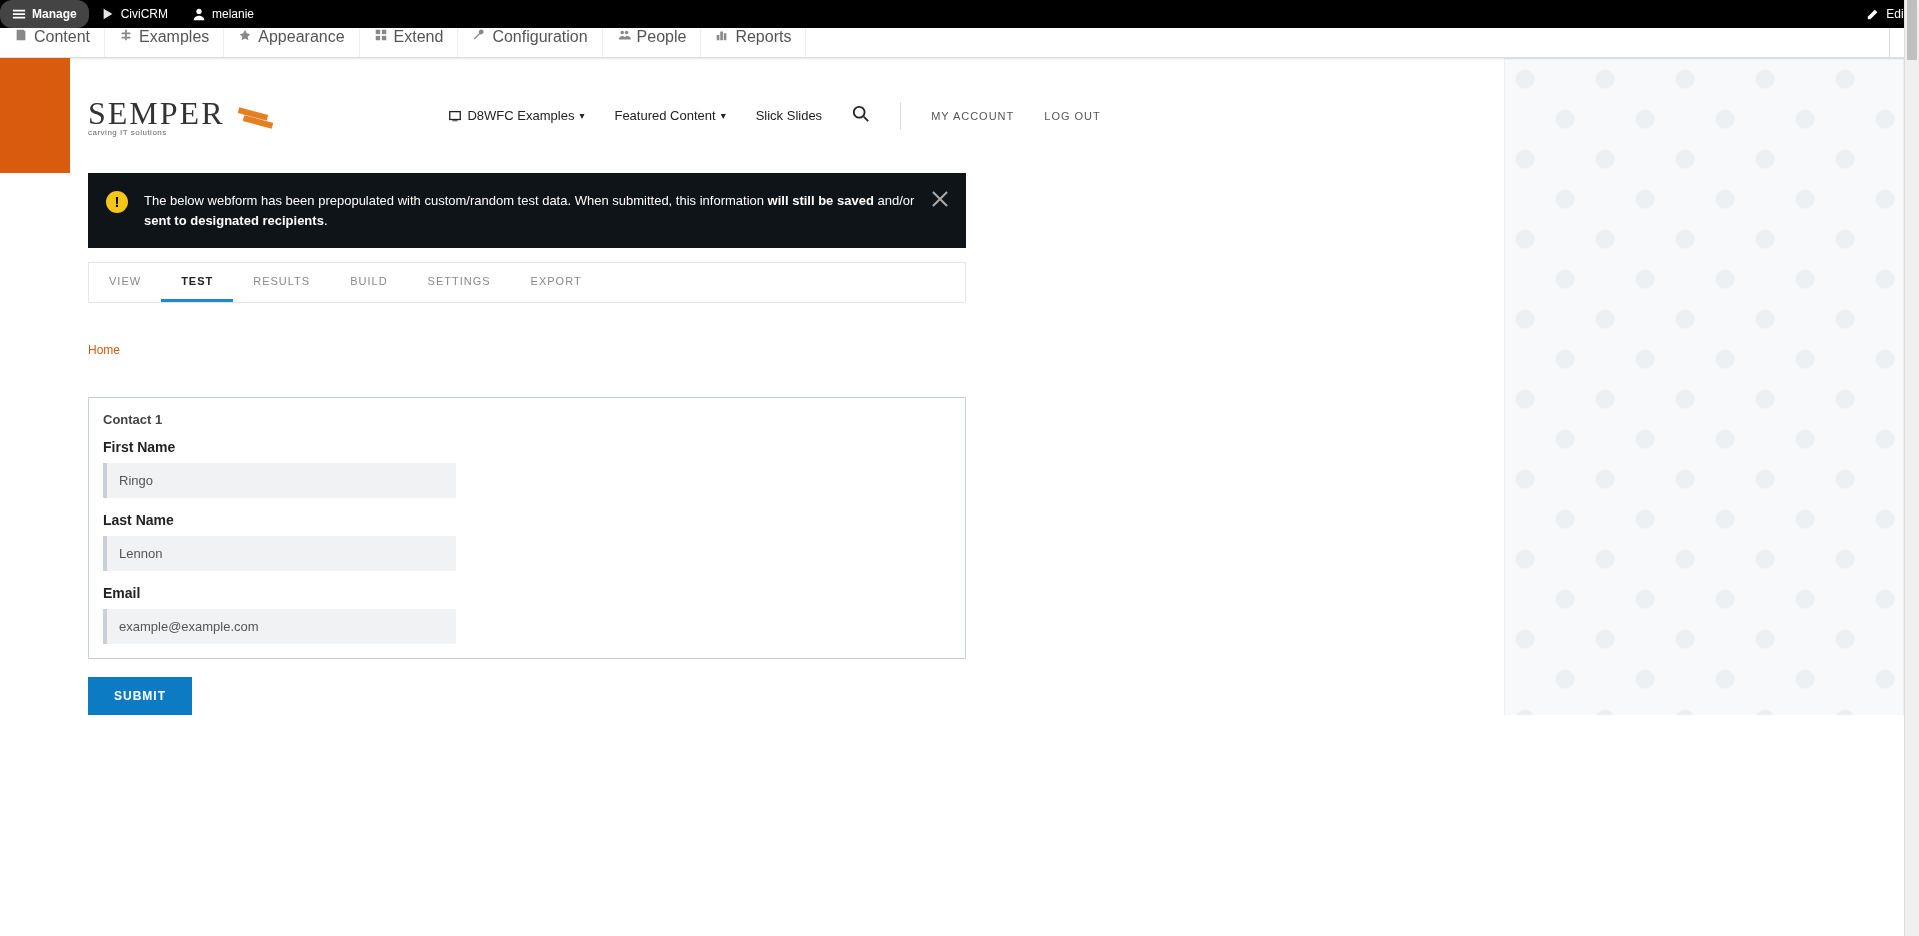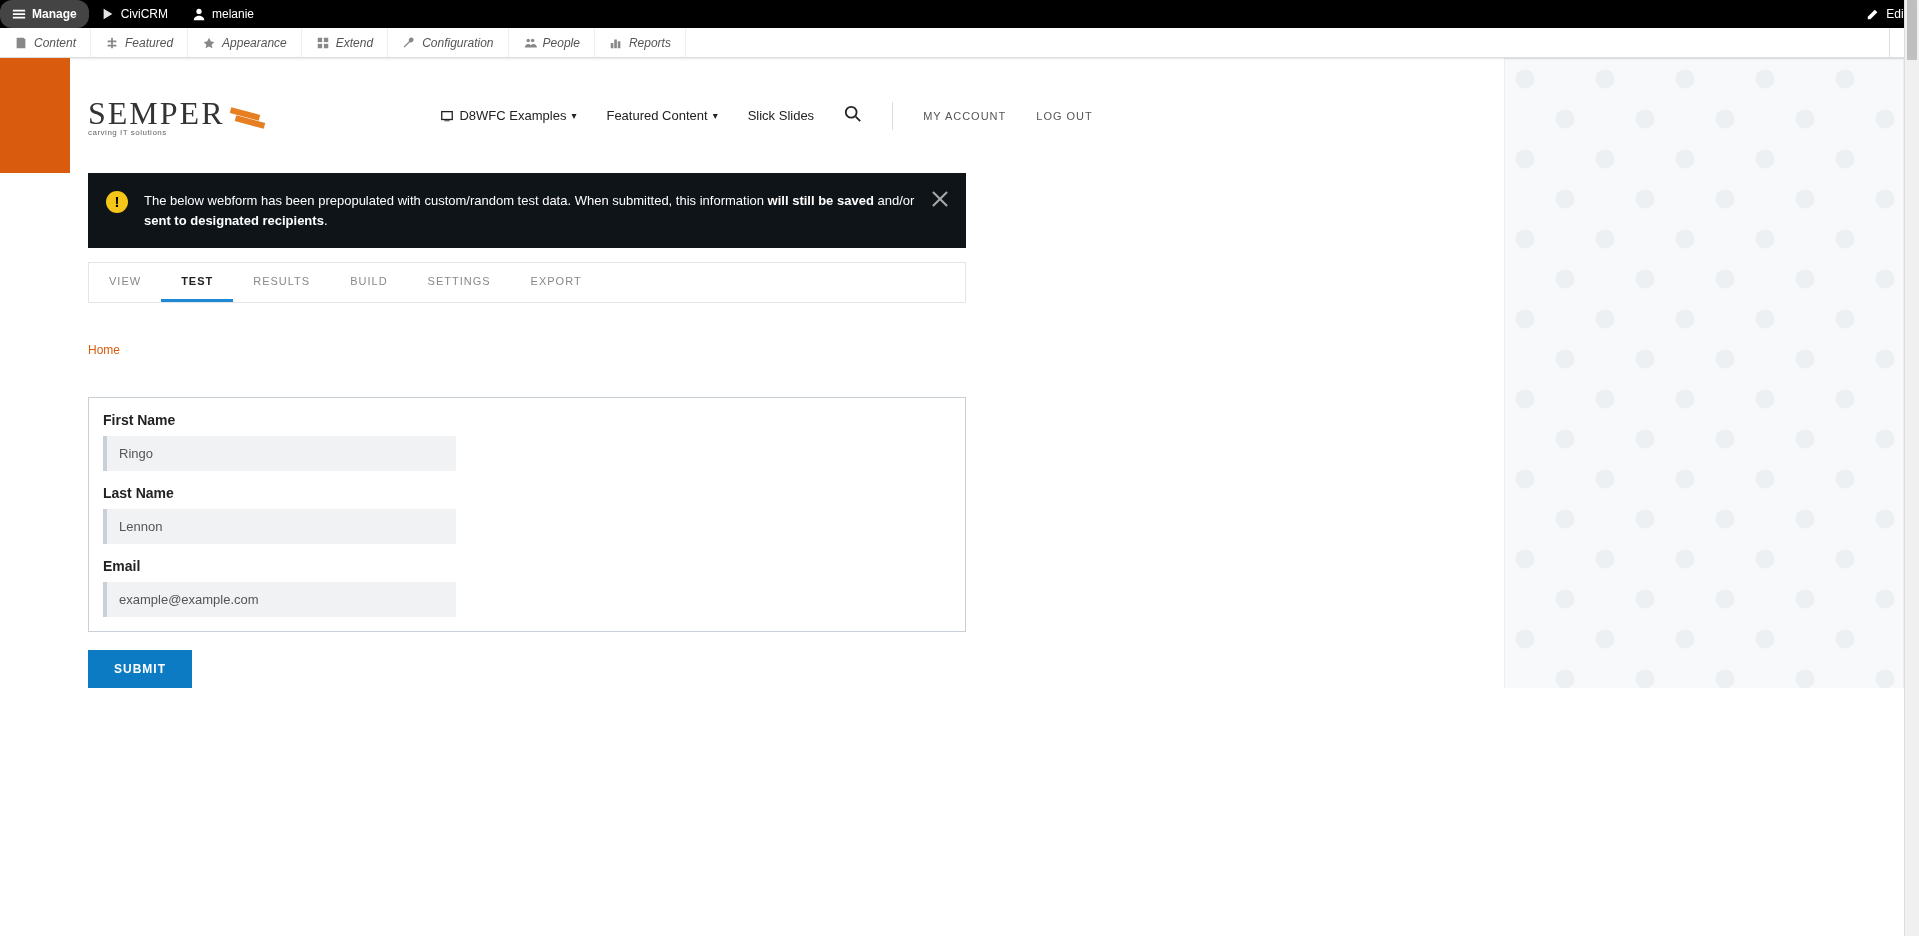--- a/index.html
+++ b/index.html
@@ -8,29 +8,29 @@
 
 .admin-bar { background: #000; color: #fff; height: 28px; display: flex; align-items: stretch; justify-content: space-between; }
 .admin-bar-left, .admin-bar-right { display: flex; align-items: stretch; }
 .admin-bar-item { display: flex; align-items: center; padding: 0 12px; font-size: 12px; cursor: pointer; gap: 6px; border-radius: 12px; }
 .admin-bar-item.manage { background: #444; font-weight: bold; }
 .admin-bar-item svg { width: 14px; height: 14px; }
 
 
 .toolbar { background: #fff; border-bottom: 1px solid #ddd; height: 30px; display: flex; align-items: stretch; justify-content: space-between; box-shadow: 0 1px 2px rgba(0,0,0,0.1); }
 .toolbar-left, .toolbar-right { display: flex; align-items: stretch; }
-.toolbar-item { display: flex; align-items: center; padding: 0 14px; font-size: 12px; color: #555; border-right: 1px solid #eee; cursor: pointer; gap: 6px; font-style: italic; }
+.toolbar-item { display: flex; align-items: flex-start; padding: 0 14px; font-size: 16px; color: #555; border-right: 1px solid #eee; cursor: pointer; gap: 6px; }
 .toolbar-item svg, .toolbar-item .ico { width: 14px; height: 14px; fill: #888; }
 .toolbar-toggle { border-left: 1px solid #ddd; width: 28px; justify-content: center; }
 
 
 .page-wrap { position: relative; }
 .orange-stripe { position: absolute; top: 0; left: 0; width: 70px; height: 115px; background: #d95b0d; }
 .site-header { max-width: 1060px; margin-left: 88px; display: flex; align-items: center; height: 115px; gap: 40px; }
-.logo { display: flex; align-items: center; gap: 6px; }
+.logo { display: flex; align-items: center; gap: 14px; }
 .logo-text { font-family: Georgia, serif; font-size: 32px; letter-spacing: 2px; font-weight: 500; }
 .logo-tag { font-size: 8px; letter-spacing: 0.5px; color: #666; margin-top: -4px; text-align: left; }
 .main-nav { display: flex; align-items: center; gap: 30px; margin-left: 130px; }
 .nav-link { font-size: 13px; font-weight: normal; color: #222; display: flex; align-items: center; gap: 5px; cursor: pointer; }
 .nav-link .chev { font-size: 10px; }
 .nav-sep { width: 1px; height: 28px; background: #ddd; }
 .nav-user { font-size: 11px; letter-spacing: 1px; color: #555; cursor: pointer; }
 
 
 .side-pattern { position: absolute; top: 0; right: 15px; width: 400px; bottom: 0; background:
@@ -108,21 +108,21 @@
     <div class="toolbar-item">
       <svg class="ico" viewBox="0 0 16 16">
           <path d="M3 2h8l2 2v10H3z"></path>
         </svg>
       <span>Content</span>
     </div>
     <div class="toolbar-item">
       <svg class="ico" viewBox="0 0 16 16">
           <path d="M7 2h2v3h4v2h-4v3h4v2h-4v2H7v-2H3v-2h4V7H3V5h4z"></path>
         </svg>
-      <span>Featured</span>
+      <span>Examples</span>
     </div>
     <div class="toolbar-item">
       <svg class="ico" viewBox="0 0 16 16">
           <path d="M8 2l2 4 4 1-3 3 1 4-4-2-4 2 1-4-3-3 4-1z"></path>
         </svg>
       <span>Appearance</span>
     </div>
     <div class="toolbar-item">
       <svg class="ico" viewBox="0 0 16 16">
           <rect x="2" y="2" width="5" height="5"></rect>
@@ -223,20 +223,21 @@
       <div class="tab">BUILD</div>
       <div class="tab">SETTINGS</div>
       <div class="tab">EXPORT</div>
     </div>
 
     <div class="breadcrumb">
       <a href="#">Home</a>
     </div>
 
     <div class="fieldset">
+      <div class="fieldset-legend">Contact 1</div>
       <div class="field-row">
         <label class="field-label">First Name</label>
         <input class="field-input" value="Ringo" style="">
       </div>
       <div class="field-row">
         <label class="field-label">Last Name</label>
         <input class="field-input" value="Lennon" style="">
       </div>
       <div class="field-row" style="margin-bottom:0">
         <label class="field-label">Email</label>

